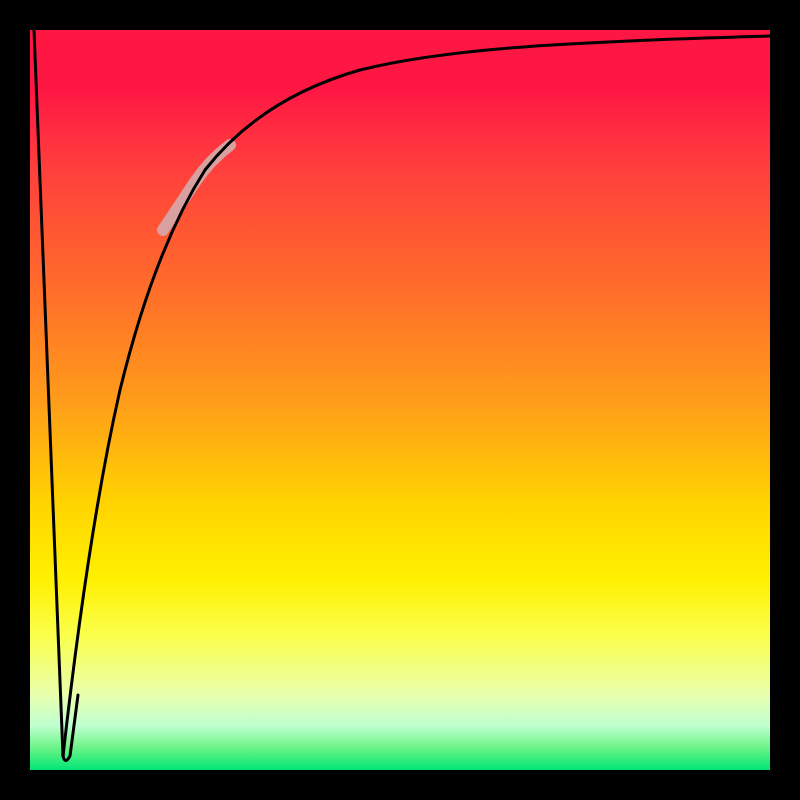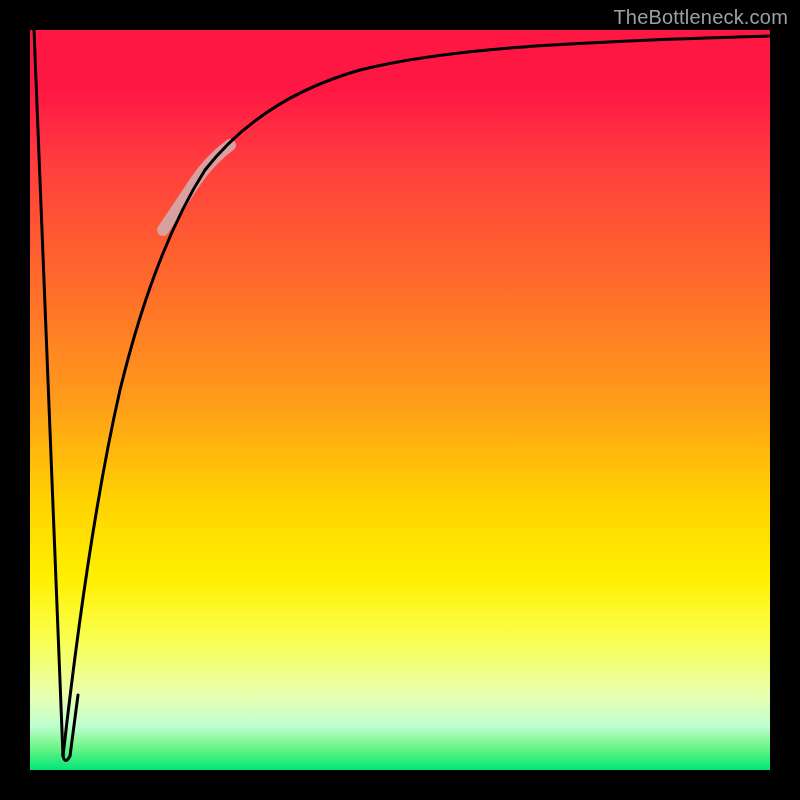--- a/index.html
+++ b/index.html
@@ -78,14 +78,13 @@
                L 48 665" fill="none" stroke="#000000" stroke-width="3" stroke-linejoin="round" stroke-linecap="round"></path>
 
       <path d="M 33 726
                C 45 620, 65 470, 90 360
                C 112 270, 140 195, 175 140
                C 210 95, 260 60, 330 40
                C 410 20, 520 12, 740 6" fill="none" stroke="#000000" stroke-width="3" stroke-linecap="round"></path>
     </svg>
   </div>
 
-  <div class="watermark">TheBottleneck.com</div>
 </div>
 
 </body></html>

